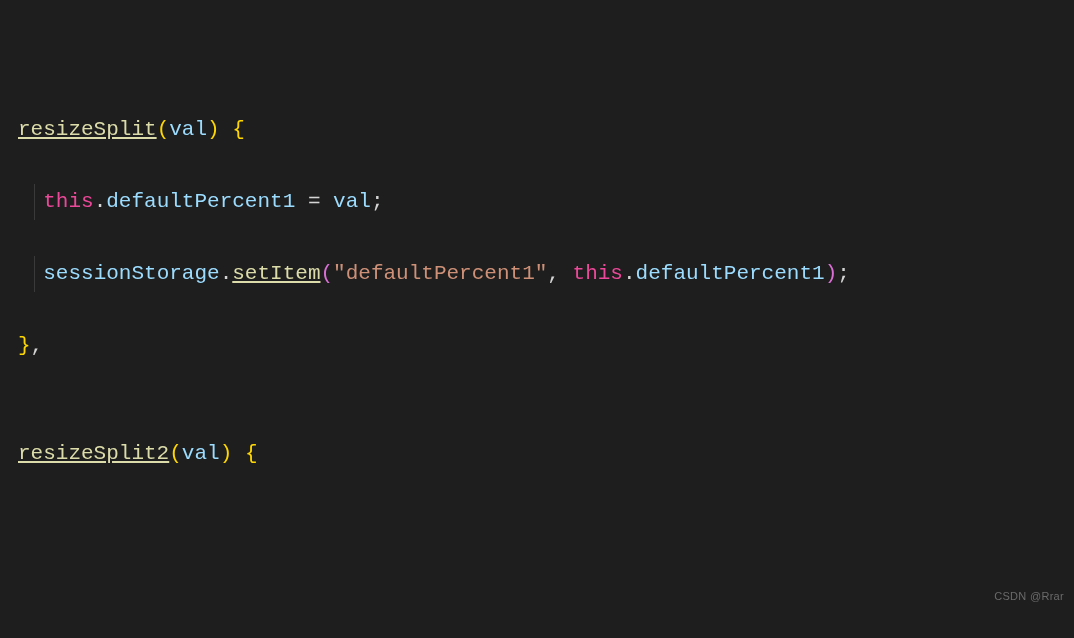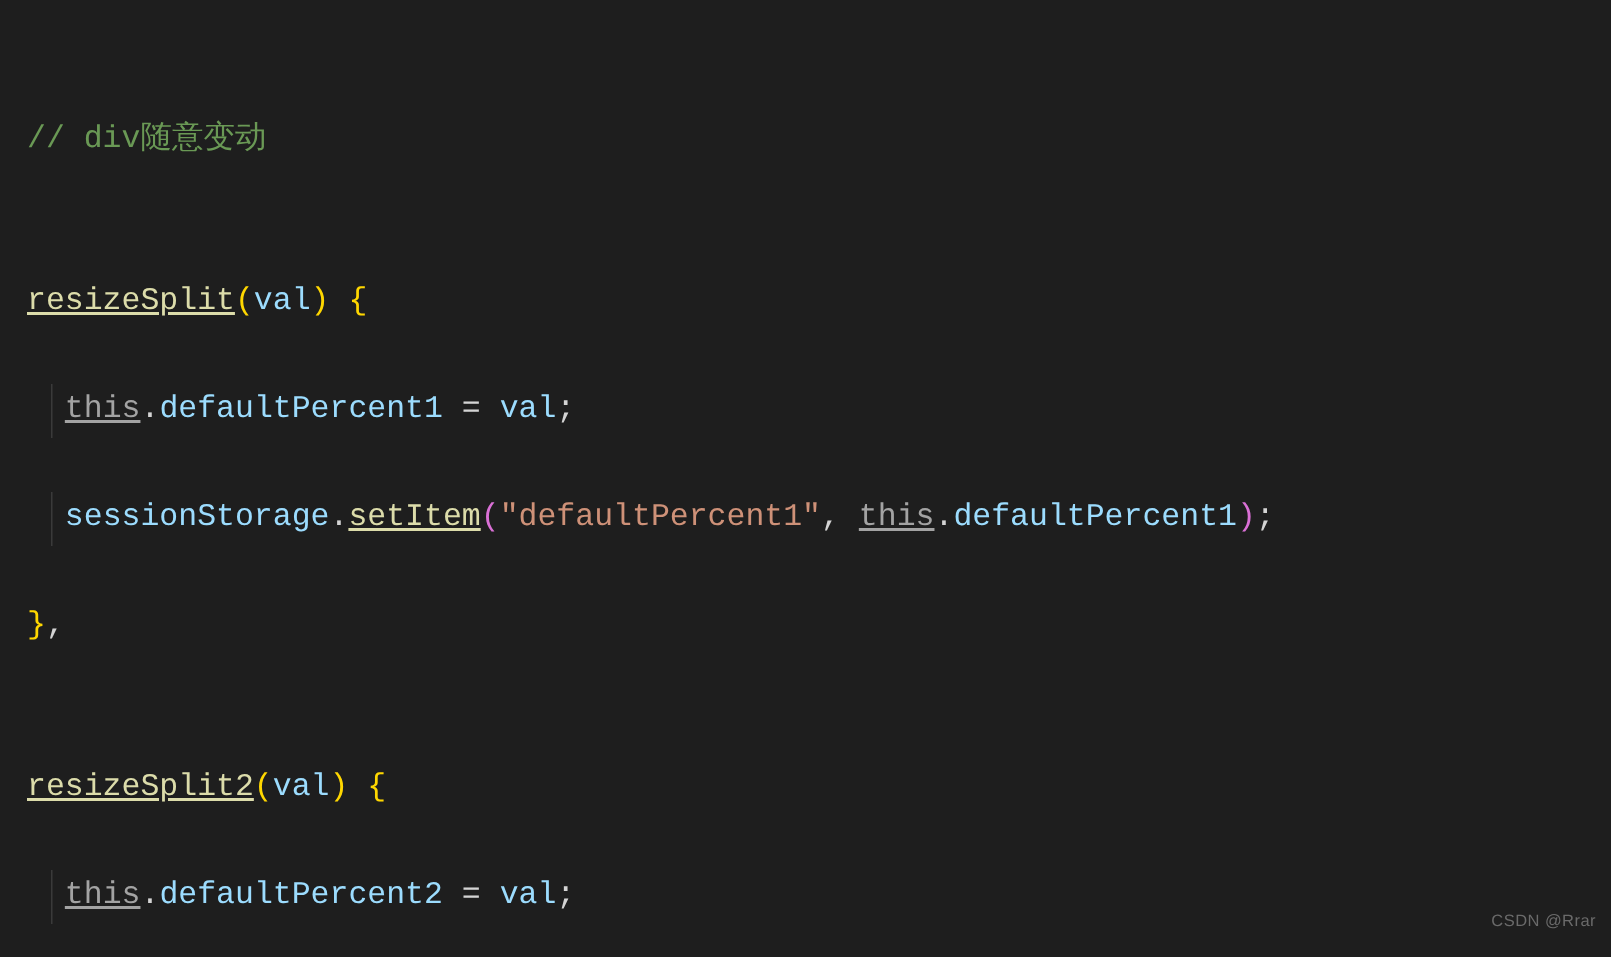--- a/index.html
+++ b/index.html
@@ -23,49 +23,47 @@
     top: 0;
     bottom: 0;
     width: 1px;
     background: #3a3a3a;
   }
   .c-comment  { color: #6a9955; }
   .c-func     { color: #dcdcaa; text-decoration: underline; }
   .c-param    { color: #9cdcfe; }
   .c-prop     { color: #9cdcfe; }
   .c-var      { color: #9cdcfe; }
-  .c-this     { color: #a3a3a3; text-decoration: underline; }
+  .c-this     { color: #ec4899; }
   .c-str      { color: #ce9178; }
   .c-punc     { color: #d4d4d4; }
   .c-brace-y  { color: #ffd700; }
   .c-paren    { color: #da70d6; }
   .watermark {
     position: absolute;
     right: 10px;
-    bottom: 6px;
+    bottom: 24px;
     font-size: 11px;
     font-family: Arial, sans-serif;
     color: #6a6a6a;
     letter-spacing: 0.3px;
   }
 </style>
 </head>
 <body>
 
 <div class="code">
 
-<div class="line"><span class="c-comment">// div随意变动</span></div>
 
 <div class="line"><span class="c-func">resizeSplit</span><span class="c-brace-y">(</span><span class="c-param">val</span><span class="c-brace-y">)</span><span> </span><span class="c-brace-y">{</span></div>
 <div class="line"><div class="guide"></div>  <span class="c-this">this</span><span class="c-punc">.</span><span class="c-prop">defaultPercent1</span><span class="c-punc"> = </span><span class="c-var">val</span><span class="c-punc">;</span></div>
 <div class="line"><div class="guide"></div>  <span class="c-var">sessionStorage</span><span class="c-punc">.</span><span class="c-func">setItem</span><span class="c-paren">(</span><span class="c-str"><span>"</span><span>defaultPercent1</span><span>"</span></span><span class="c-punc">,</span><span> </span><span class="c-this">this</span><span class="c-punc">.</span><span class="c-prop">defaultPercent1</span><span class="c-paren">)</span><span class="c-punc">;</span></div>
 <div class="line"><span class="c-brace-y">}</span><span class="c-punc">,</span></div>
 
 <div class="line"><span class="c-func">resizeSplit2</span><span class="c-brace-y">(</span><span class="c-param">val</span><span class="c-brace-y">)</span><span> </span><span class="c-brace-y">{</span></div>
-<div class="line"><div class="guide"></div>  <span class="c-this">this</span><span class="c-punc">.</span><span class="c-prop">defaultPercent2</span><span class="c-punc"> = </span><span class="c-var">val</span><span class="c-punc">;</span></div>
 
 
 
 
 
 
 
 
 
 

